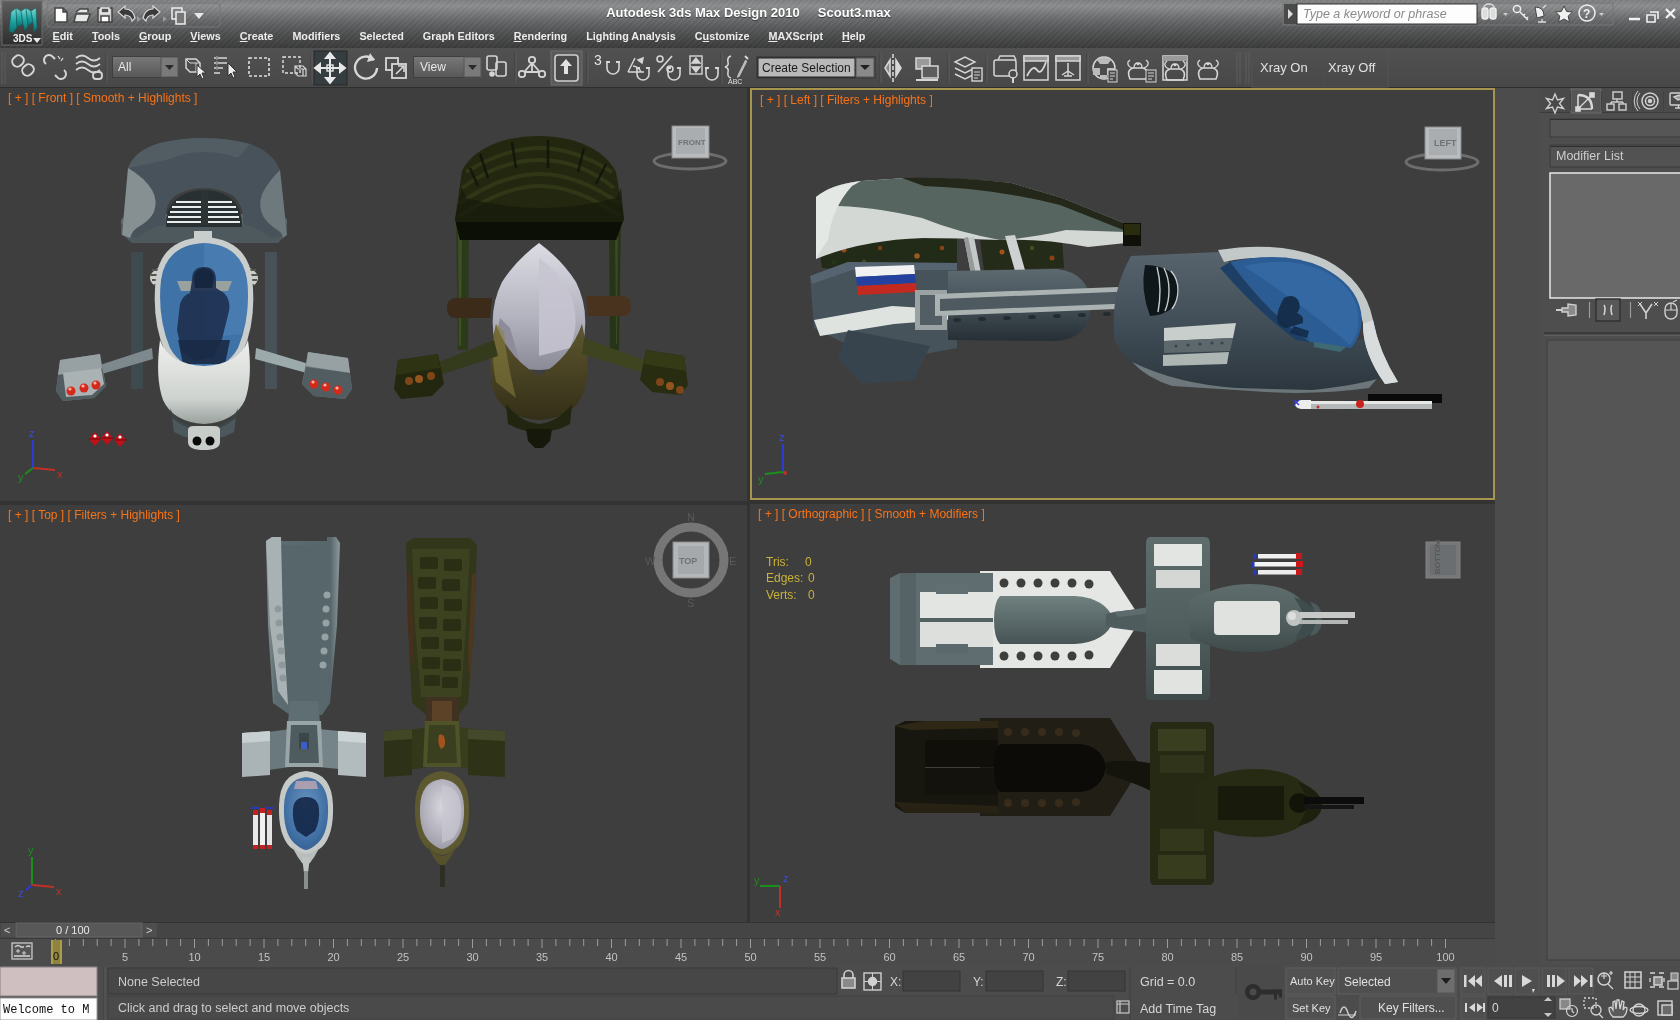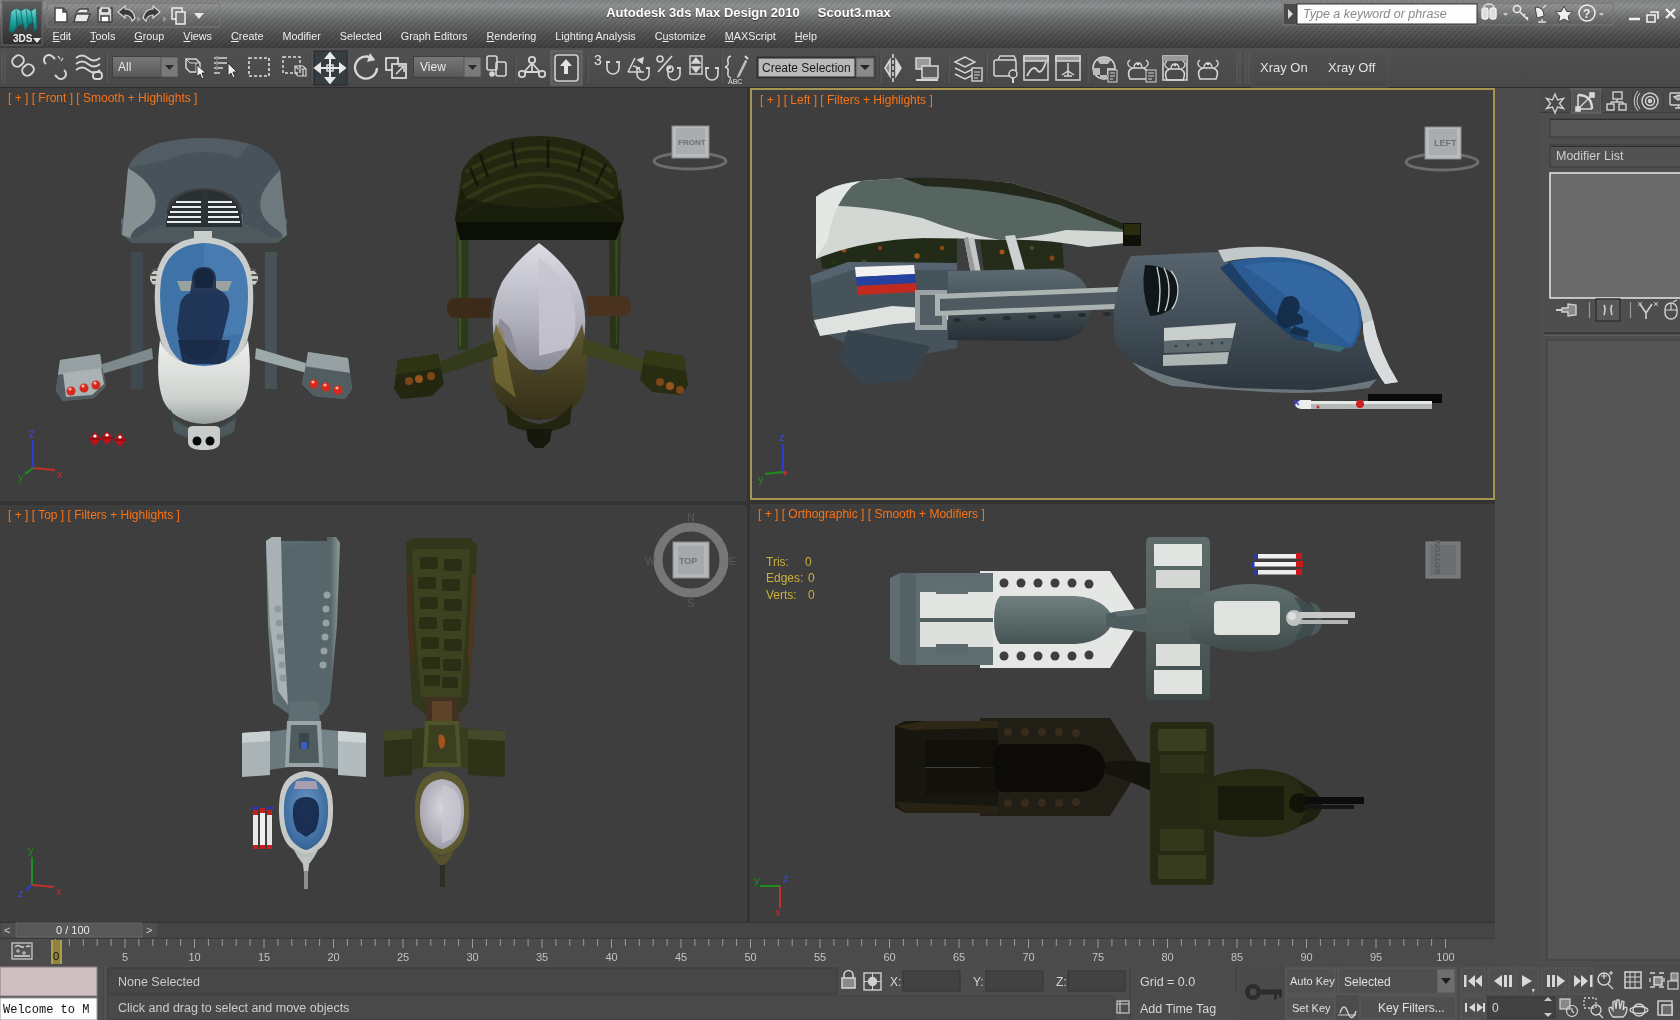--- a/index.html
+++ b/index.html
@@ -8,21 +8,21 @@
 #app { position:relative; width:1444px; height:1020px; }
 
 
 #header { position:absolute; left:0; top:0; width:1680px; height:48px;
   background:linear-gradient(#7d7f80 0%, #8b8d8e 12%, #757778 30%, #636566 45%, #4e4f50 70%, #3a3a3a 100%); }
 #header .stripes { position:absolute; inset:0;
   background:repeating-linear-gradient(135deg, rgba(255,255,255,0.03) 0 2px, rgba(0,0,0,0.03) 2px 4px); }
 #title { position:absolute; top:5px; left:0; width:1497px; text-align:center;
   color:#fff; font-size:13px; font-weight:bold; text-shadow:0 1px 1px rgba(0,0,0,.5); }
 #menubar { position:absolute; left:43px; top:30px; height:18px; color:#ececec; font-size:10.8px; }
-#menubar span { margin:0 9.5px; }
+#menubar span { margin:0 9.5px;font-weight:bold; }
 #menubar u { text-decoration:underline; }
 
 
 #toolbar { position:absolute; left:0; top:48px; width:1680px; height:40px;
   background:linear-gradient(#515151, #484848); border-bottom:1px solid #2e2e2e; }
 
 
 #vpwrap { position:absolute; left:0; top:88px; width:1495px; height:834px; background:#333; }
 .vp { position:absolute; background:#3e3e3e; overflow:hidden; }
 .vplabel { position:absolute; left:8px; top:3px; color:#f97316; font-size:12px; white-space:nowrap; }
@@ -41,21 +41,21 @@
 
 #statusbar { position:absolute; left:0; top:965px; width:1680px; height:55px; background:#4c4c4c; }
 </style>
 </head>
 <body>
 <div id="app">
   <div id="header">
     <div class="stripes"></div>
     <div id="title">Autodesk 3ds Max Design 2010&nbsp;&nbsp;&nbsp;&nbsp;&nbsp;Scout3.max</div>
     <div id="menubar">
-      <span><u>E</u>dit</span><span><u>T</u>ools</span><span><u>G</u>roup</span><span><u>V</u>iews</span><span><u>C</u>reate</span><span>Modifier</span><span>Selected</span><span>Graph Editors</span><span><u>R</u>endering</span><span>Lighting Analysis</span><span>C<u>u</u>stomize</span><span><u>M</u>AXScript</span><span><u>H</u>elp</span>
+      <span><u>E</u>dit</span><span><u>T</u>ools</span><span><u>G</u>roup</span><span><u>V</u>iews</span><span><u>C</u>reate</span><span>Modifiers</span><span>Selected</span><span>Graph Editors</span><span><u>R</u>endering</span><span>Lighting Analysis</span><span>C<u>u</u>stomize</span><span><u>M</u>AXScript</span><span><u>H</u>elp</span>
     </div>
     <svg width="1680" height="48" style="position:absolute;left:0;top:0">
 
       <rect x="2" y="1" width="40" height="44" fill="url(#logbg)" stroke="#6a6a6a"></rect>
       <defs>
         <linearGradient id="logbg" x1="0" y1="0" x2="0" y2="1">
           <stop offset="0" stop-color="#5e5e5e"></stop>
             <stop offset="1" stop-color="#2e2e2e"></stop>
         </linearGradient>
         <linearGradient id="teal" x1="0" y1="0" x2="0" y2="1">

